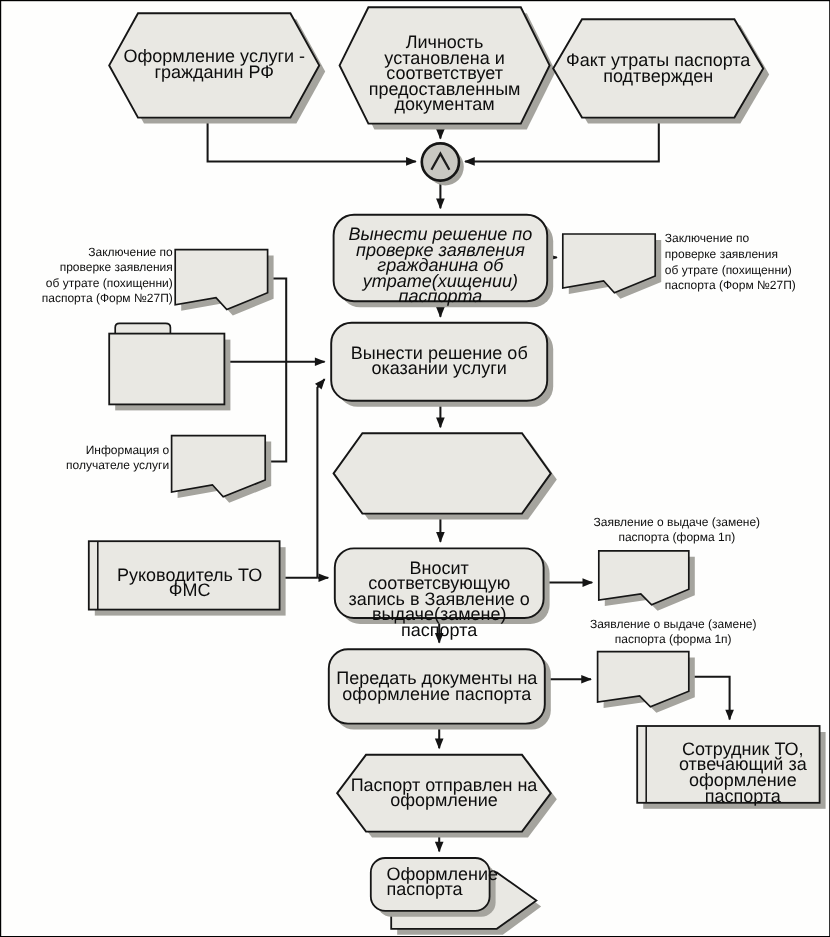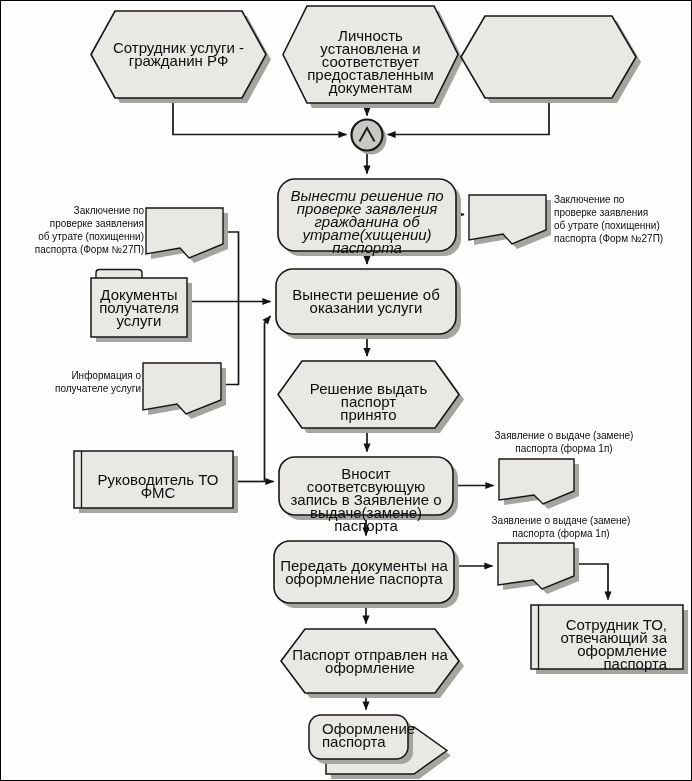--- a/index.html
+++ b/index.html
@@ -135,52 +135,49 @@
   </g>
 
   <g>
     <path d="M330,731 H418 L450,754.5 L418,778 H330 Z" fill="#a5a49e"></path>
     <path d="M325,726 H413 L446,749.5 L413,773 H325 Z" fill="#e9e8e3" stroke="#161616" stroke-width="1.5"></path>
     <rect x="313" y="719" width="99" height="44" rx="12" fill="#a5a49e"></rect>
     <rect x="308" y="714" width="99" height="44" rx="12" fill="#e9e8e3" stroke="#161616" stroke-width="1.5"></rect>
   </g>
 </svg>
 
-<div class="lbl" style="left:92px;top:40px;width:171px;">Сотрудник услуги -
+<div class="lbl" style="left:92px;top:40px;width:171px;">Оформление услуги -
 гражданин РФ</div>
 <div class="lbl" style="left:294px;top:28px;width:151px;">Личность установлена и
 соответствует
 предоставленным
 документам</div>
+<div class="lbl" style="left:468px;top:43px;width:159px;">Факт утраты паспорта
+подтвержден</div>
 
 <div class="lbl" style="left:281px;top:188px;width:170px;font-style:italic;">Вынести решение по
 проверке заявления
 гражданина об
 утрате(хищении) паспорта</div>
 <div class="lbl" style="left:280px;top:287px;width:170px;text-align:center;">Вынести решение об
 оказании услуги</div>
-<div class="lbl" style="left:287px;top:381px;width:161px;">Решение выдать паспорт
-принято</div>
 <div class="lbl" style="left:283px;top:466px;width:164px;">Вносит соответсвующую
 запись в Заявление о
 выдаче(замене) паспорта</div>
 <div class="lbl" style="left:278px;top:558px;width:170px;">Передать документы на
 оформление паспорта</div>
 <div class="lbl" style="left:285px;top:647px;width:168px;">Паспорт отправлен на
 оформление</div>
 <div class="lbl left" style="left:321px;top:721px;width:84px;">Оформление
 паспорта</div>
 
 <div class="lbl" style="left:84px;top:472px;width:146px;">Руководитель ТО ФМС</div>
-<div class="lbl" style="left:524px;top:617px;width:142px;text-align:right;">Сотрудник ТО,
+<div class="lbl" style="left:547px;top:617px;width:142px;">Сотрудник ТО,
 отвечающий за
 оформление паспорта</div>
-<div class="lbl" style="left:92px;top:287px;width:92px;">Документы
-получателя
-услуги</div>
 
 <div class="lbl small right" style="left:5px;top:203px;width:138px;">Заключение по
 проверке заявления
 об утрате (похищенни)
 паспорта (Форм №27П)</div>
 <div class="lbl small left" style="left:553px;top:192px;width:138px;">Заключение по
 проверке заявления
 об утрате (похищенни)
 паспорта (Форм №27П)</div>
 <div class="lbl small right" style="left:22px;top:368px;width:118px;">Информация о

